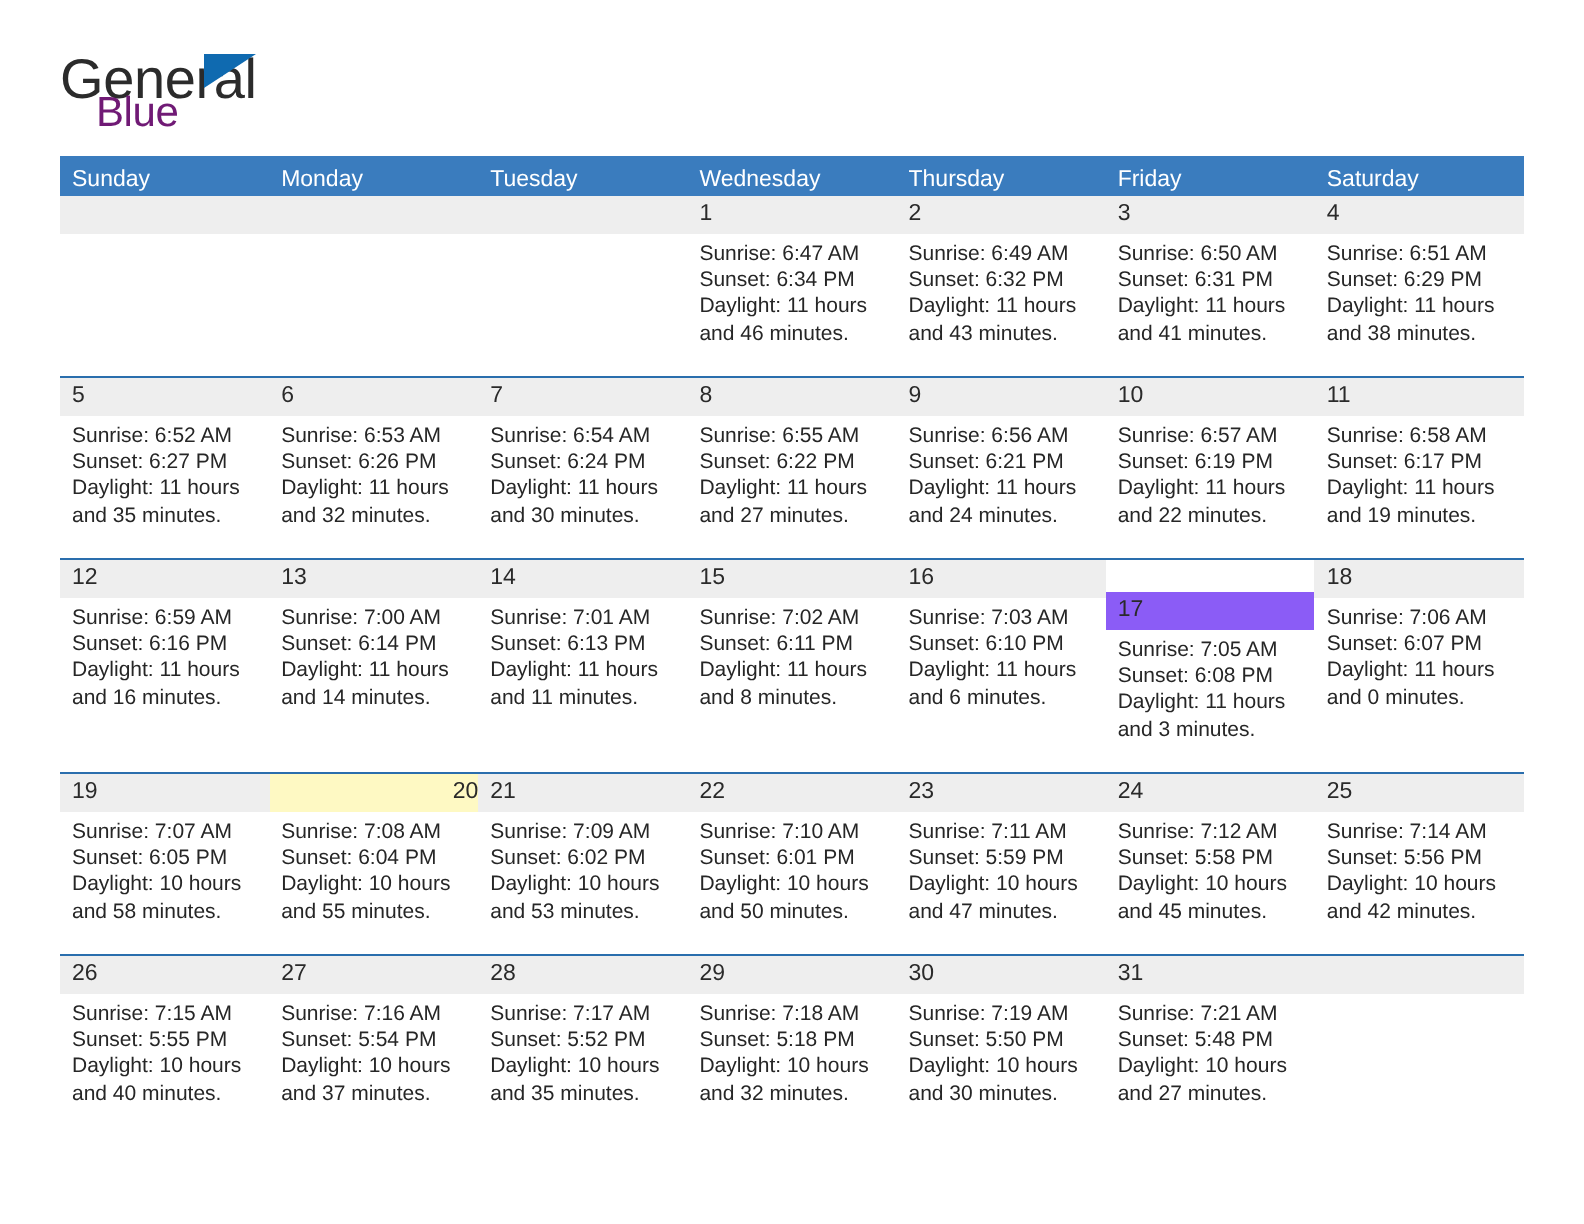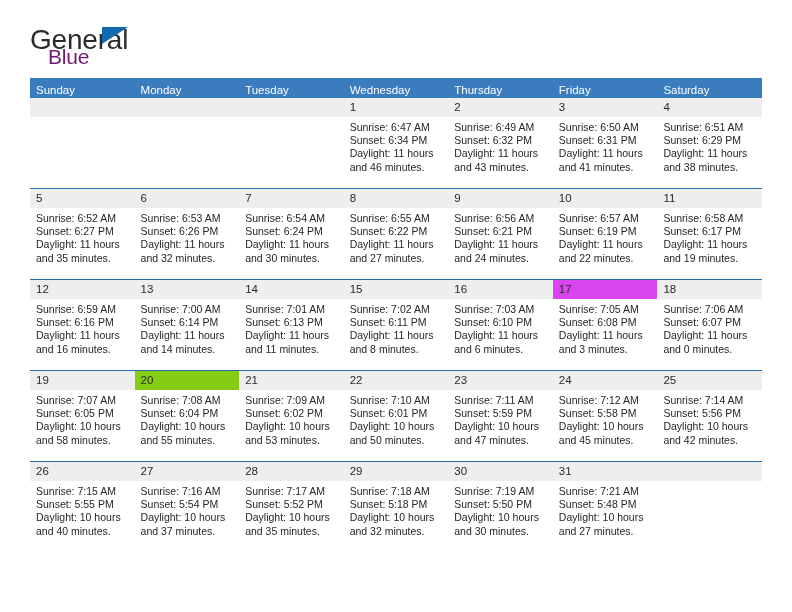--- a/index.html
+++ b/index.html
@@ -353,21 +353,21 @@
               <div class="details">
                 <div>Sunrise: 7:03 AM</div>
                 <div>Sunset: 6:10 PM</div>
                 <div>Daylight: 11 hours</div>
                 <div>and 6 minutes.</div>
               </div>
             </div>
           </td>
           <td style="border-top-color: rgb(42, 110, 173);">
             <div class="cell-inner">
-              <div class="daynum" style="background: #d946ef;">17</div>
+              <div class="daynum" style="background: #8b5cf6; margin-top: 16px;">17</div>
               <div class="details">
                 <div>Sunrise: 7:05 AM</div>
                 <div>Sunset: 6:08 PM</div>
                 <div>Daylight: 11 hours</div>
                 <div>and 3 minutes.</div>
               </div>
             </div>
           </td>
           <td style="border-top-color: rgb(42, 110, 173);">
             <div class="cell-inner">
@@ -388,21 +388,21 @@
               <div class="details">
                 <div>Sunrise: 7:07 AM</div>
                 <div>Sunset: 6:05 PM</div>
                 <div>Daylight: 10 hours</div>
                 <div>and 58 minutes.</div>
               </div>
             </div>
           </td>
           <td style="border-top-color: rgb(42, 110, 173);">
             <div class="cell-inner">
-              <div class="daynum" style="background: #84cc16;">20</div>
+              <div class="daynum" style="background: #fef9c3; text-align: right;">20</div>
               <div class="details">
                 <div>Sunrise: 7:08 AM</div>
                 <div>Sunset: 6:04 PM</div>
                 <div>Daylight: 10 hours</div>
                 <div>and 55 minutes.</div>
               </div>
             </div>
           </td>
           <td style="border-top-color: rgb(42, 110, 173);">
             <div class="cell-inner">

